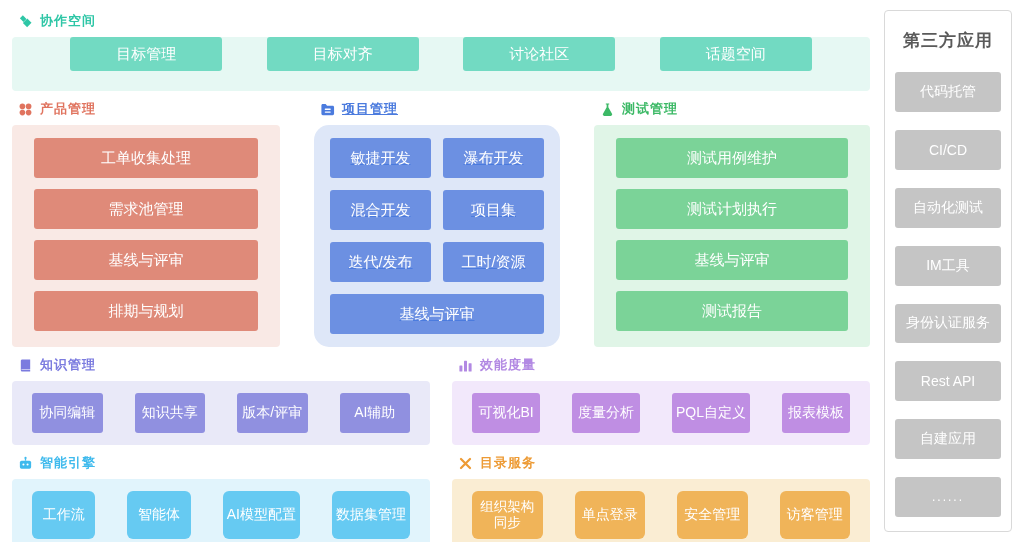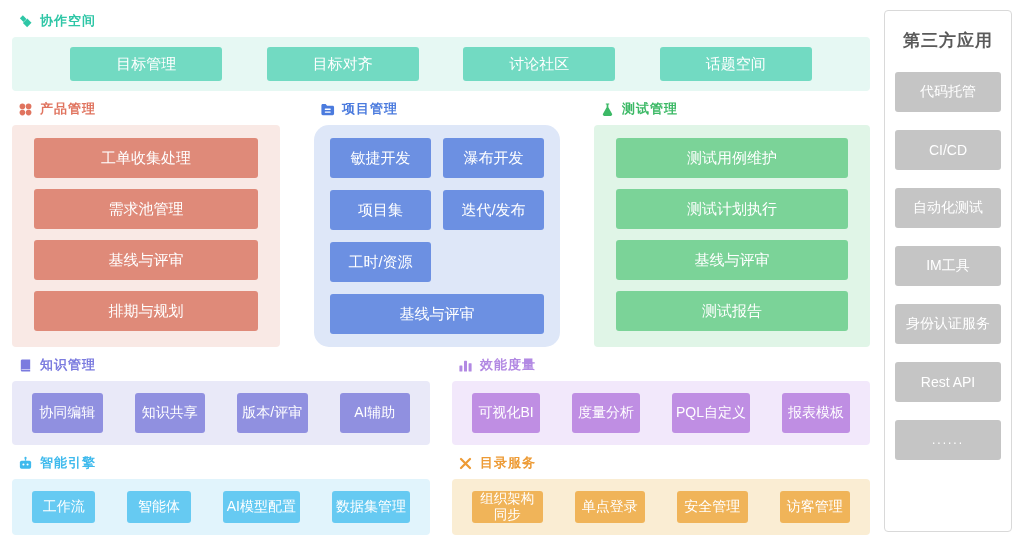--- a/index.html
+++ b/index.html
@@ -19,21 +19,21 @@
 
   .btn {
     color:#fff; display:flex; align-items:center; justify-content:center;
     font-size:15px; border-radius:3px; white-space:nowrap; cursor:default;
   }
   .box { border-radius:4px; }
 
   
   .collab   { color:var(--collab_accent); }
   .product  { color:var(--product_accent); }
-  .project  { color:var(--project_accent); }
+  .project  { color:var(--project_accent);text-decoration:underline; }
   .testing  { color:var(--testing_accent); }
   .knowledge{ color:var(--knowledge_accent); }
   .metrics  { color:var(--metrics_accent); }
   .engine   { color:var(--engine_accent); }
   .directory{ color:var(--directory_accent); }
 
   .collab .box    { background:var(--collab_bg); }
   .product .box   { background:var(--product_bg); }
   .project .box   { background:var(--project_bg);border-radius:15px; }
   .testing .box   { background:var(--testing_bg); }
@@ -46,21 +46,21 @@
   .product .btn   { background:var(--product_btn); }
   .project .btn   { background:var(--project_btn); }
   .testing .btn   { background:var(--testing_btn); }
   .knowledge .btn { background:var(--knowledge_btn); }
   .metrics .btn   { background:var(--metrics_btn); }
   .engine .btn    { background:var(--engine_btn); }
   .directory .btn { background:var(--directory_btn); }
 
   
   .collab .box {
-    height:54px; display:flex; align-items:center;
+    height:54px; display:flex; 
     justify-content:space-around; padding:0 36px;
   }
   .collab .btn { width:152px; height:34px; }
 
   
   .row3 { display:flex; gap:34px; margin-top:7px; }
   .col-product { width:268px; display:flex; flex-direction:column; }
   .col-project { width:246px; display:flex; flex-direction:column; }
   .col-testing { flex:1; display:flex; flex-direction:column; }
   .row3 .box { flex:1; }
@@ -73,21 +73,21 @@
     align-content:start;
   }
   .col-project .btn { height:40px; }
   .span2 { grid-column:1 / -1; }
 
   
   .row2 { display:flex; gap:22px; margin-top:7px;align-items:flex-end; }
   .half { flex:1; display:flex; flex-direction:column; }
   .half .box { display:flex; gap:32px; padding:12px 20px; }
   .half .btn { flex:1; height:40px; font-size:14px; padding:0 4px; }
-  .engine .btn, .directory .btn { height:32px; }
+  .engine .btn, .directory .btn { height:48px;border-radius:6px; }
   .btn.wrap { white-space:normal; text-align:center; line-height:1.15; font-size:13.5px; }
 
   
   .sidebar {
     width:128px; background:#fff;
     border:1px solid var(--third_border); border-radius:4px;
     padding:12px 10px 14px; display:flex; flex-direction:column;
   }
   .sidebar-title {
     text-align:center; font-size:17px; font-weight:bold;
@@ -149,20 +149,21 @@
                 <path d="M1.5 3.5c0-.8.7-1.5 1.5-1.5h3l1.5 2h6c.8 0 1.5.7 1.5 1.5v7c0 .8-.7 1.5-1.5 1.5H3c-.8 0-1.5-.7-1.5-1.5z"></path>
                 <rect x="5" y="7" width="6.5" height="1.4" rx=".7" fill="#fff"></rect>
                 <rect x="5" y="10" width="6.5" height="1.4" rx=".7" fill="#fff"></rect>
               </svg>
           </span>
           <span class="sec-title">项目管理</span>
         </div>
         <div class="box">
           <div class="btn">敏捷开发</div>
           <div class="btn">瀑布开发</div>
+          <div class="btn">混合开发</div>
           <div class="btn">项目集</div>
           <div class="btn">迭代/发布</div>
           <div class="btn">工时/资源</div>
           <div class="btn span2">基线与评审</div>
         </div>
       </section>
 
       <section class="testing col-testing">
         <div class="sec-head">
           <span class="ic">
@@ -264,15 +265,16 @@
   </div>
 
   <aside class="sidebar">
     <div class="sidebar-title">第三方应用</div>
     <div class="btn">代码托管</div>
     <div class="btn">CI/CD</div>
     <div class="btn">自动化测试</div>
     <div class="btn">IM工具</div>
     <div class="btn">身份认证服务</div>
     <div class="btn">Rest API</div>
+    <div class="btn">自建应用</div>
     <div class="btn dots">......</div>
   </aside>
 </div>
 
 </body></html>

